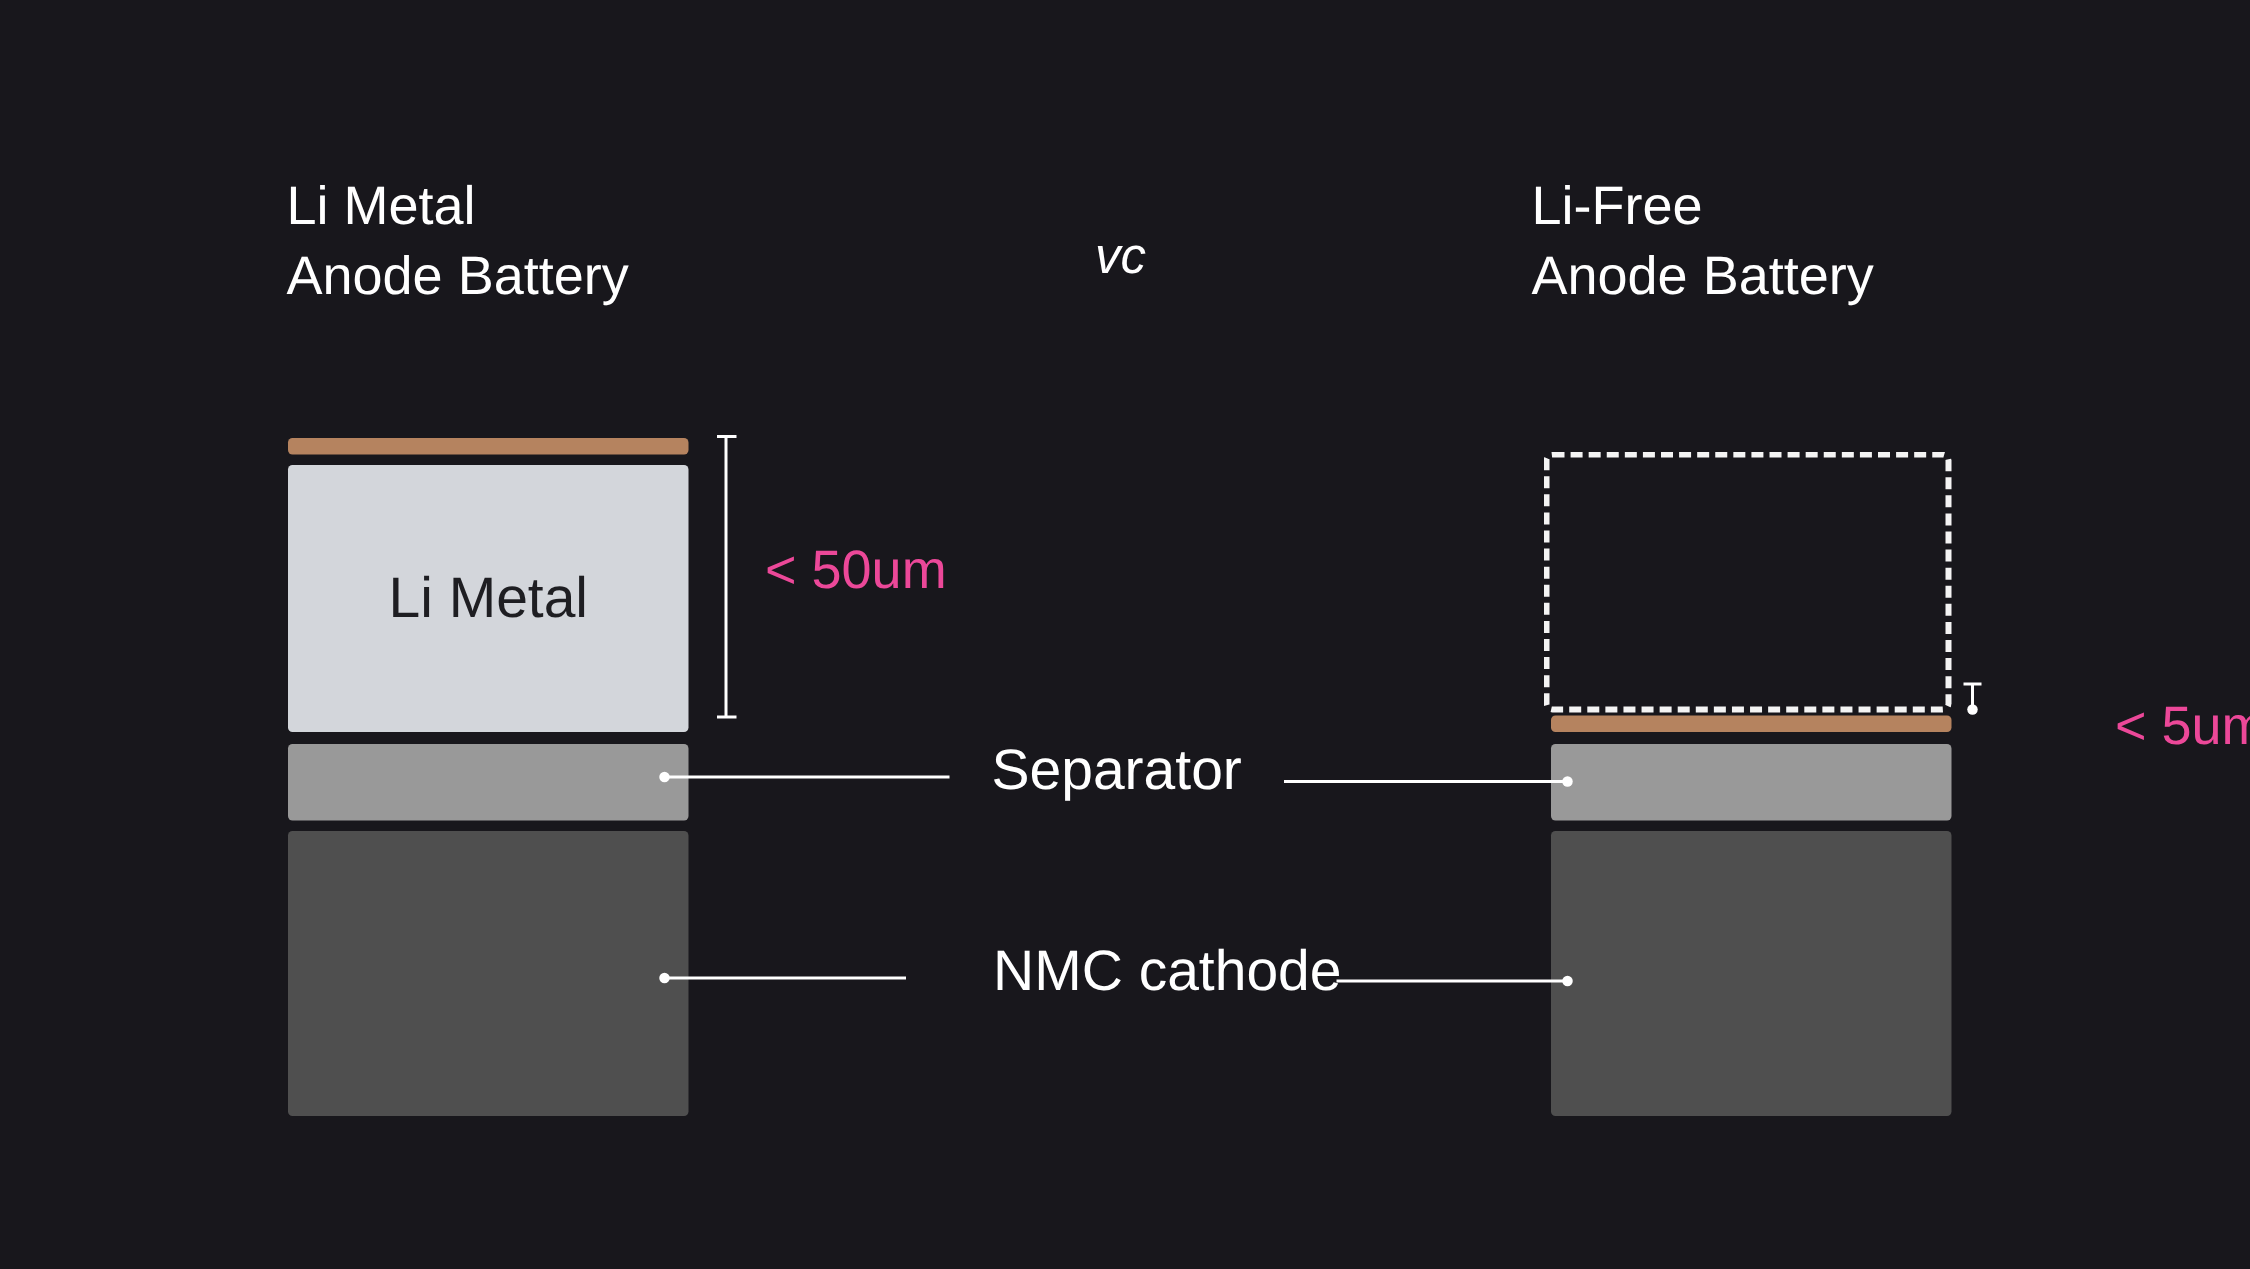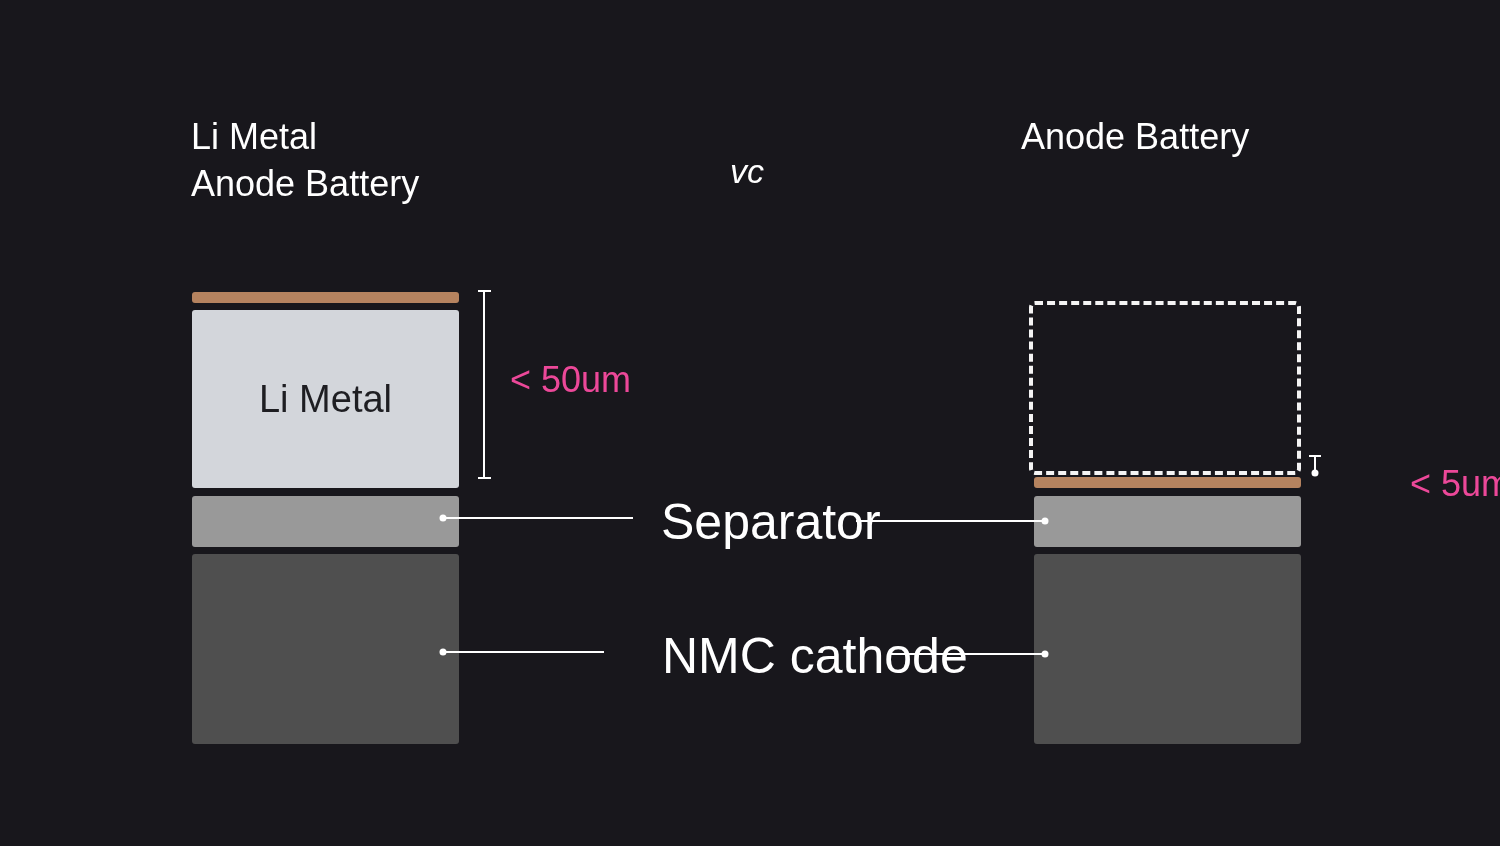--- a/index.html
+++ b/index.html
@@ -33,21 +33,21 @@
     .separator { background: #999999; }
     .cathode { background: #4f4f4f; }
     .dashed {
       position: absolute;
       border: 4px dashed #f4f4f4;
       border-radius: 6px;
       box-sizing: border-box;
     }
     .label {
       position: absolute;
-      font-size: 50px;
+      font-size: 38px;
       color: #ffffff;
       white-space: nowrap;
     }
     .measure {
       position: absolute;
       font-size: 36px;
       color: #ec4899;
       white-space: nowrap;
     }
     svg.overlay { position: absolute; left: 0; top: 0; }
@@ -56,20 +56,21 @@
 <body>
 
 <div class="title" style="left:191px; top:113px;">
   <span>Li Metal</span>
   <span>Anode Battery</span>
 </div>
 
 <div class="vs">vc</div>
 
 <div class="title" style="left:1021px; top:113px;">
+  <span>Li-Free</span>
   <span>Anode Battery</span>
 </div>
 
 <div class="layer copper" style="left:192px; top:292px; width:267px; height:11px;"></div>
 <div class="layer limetal" style="left:192px; top:310px; width:267px; height:178px;">
   <span>Li Metal</span>
 </div>
 <div class="layer separator" style="left:192px; top:496px; width:267px; height:51px;"></div>
 <div class="layer cathode" style="left:192px; top:554px; width:267px; height:190px;"></div>
 

